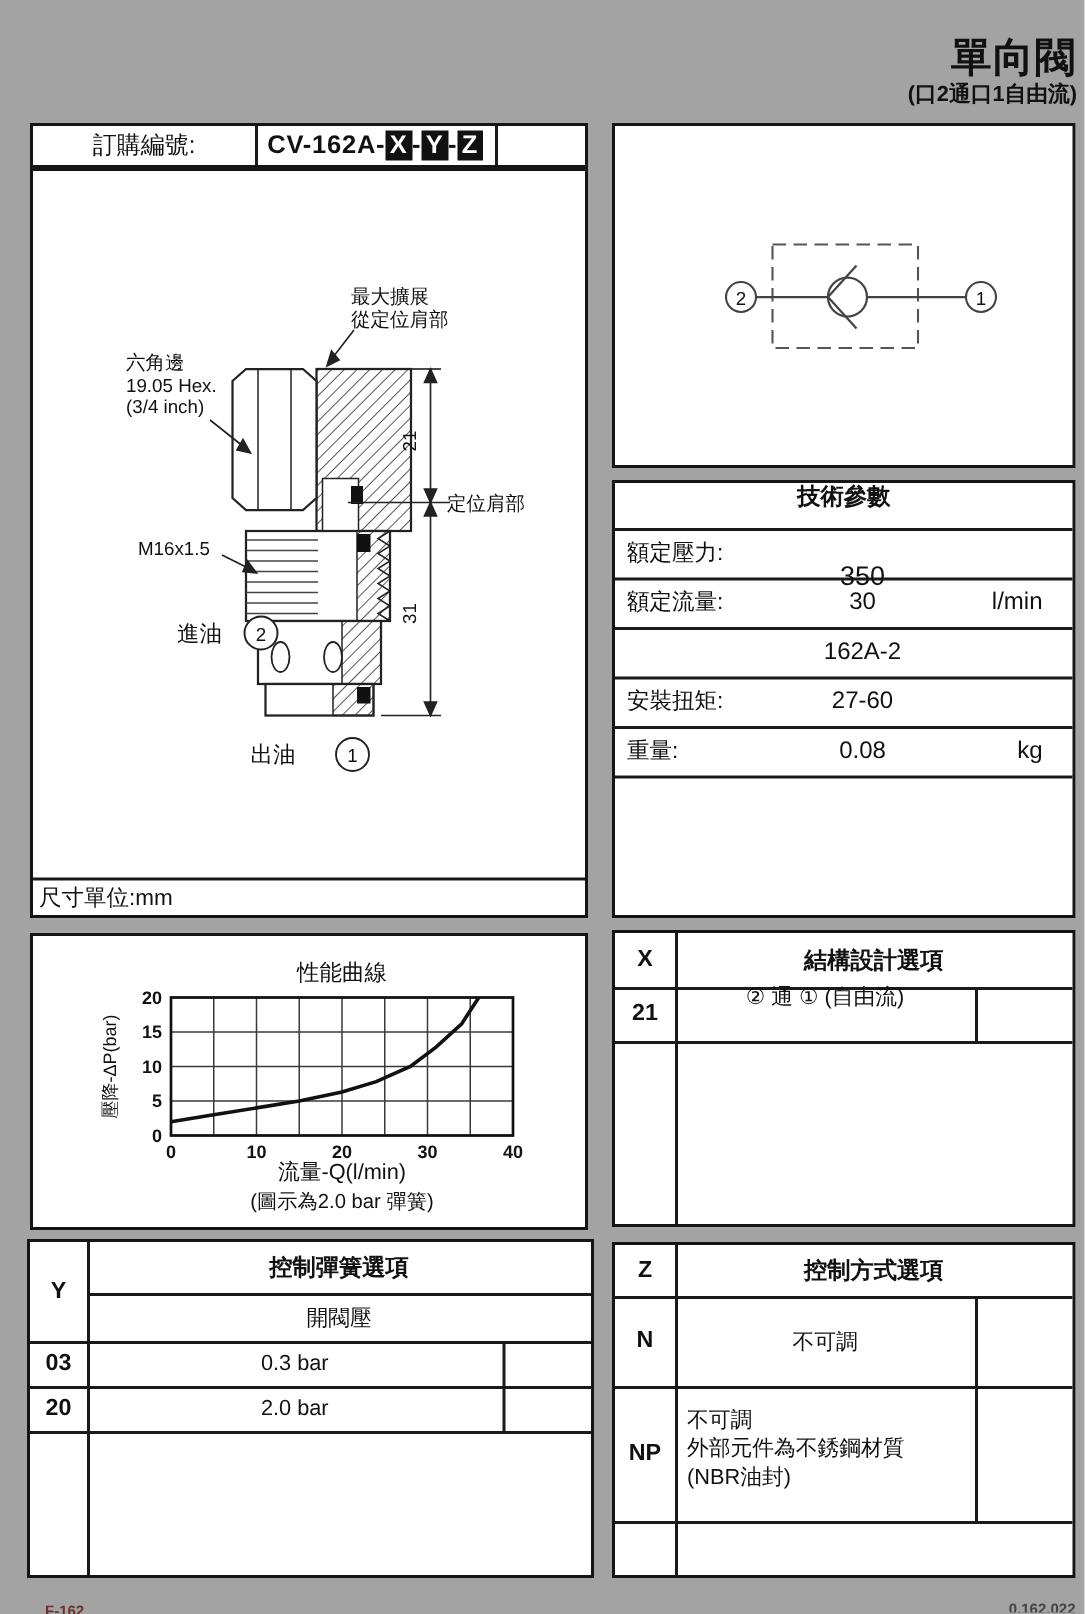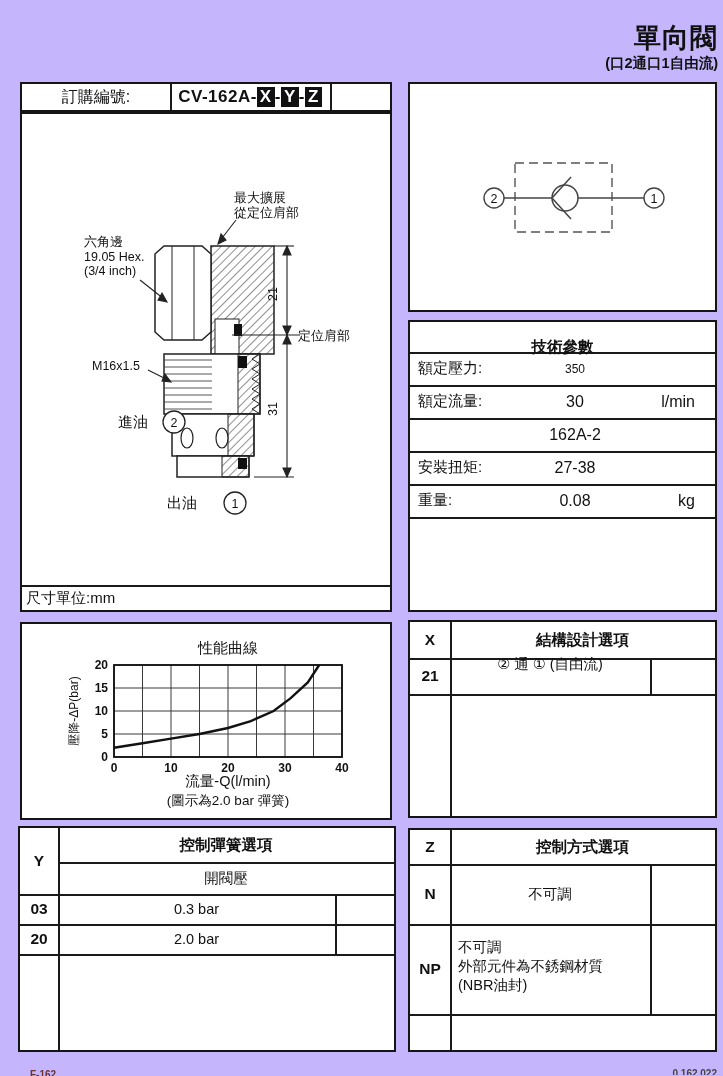--- a/index.html
+++ b/index.html
@@ -1,17 +1,17 @@
 <!DOCTYPE html>
 <html><head>
 <meta charset="utf-8">
 <style>
   html,body{margin:0;padding:0;background:#fff;}
   body{font-family:"Liberation Sans","DejaVu Sans",sans-serif;color:#111;}
-  #page{position:relative;width:723px;height:1076px;background:#c4b5fd;overflow:hidden;}
+  #page{position:relative;width:723px;height:1076px;background:#a3a3a3;overflow:hidden;}
   .abs{position:absolute;}
   .box{position:absolute;border:2px solid #151515;box-sizing:border-box;background:#fff;}
   .vline{position:absolute;width:1.5px;background:#1a1a1a;}
   .hline{position:absolute;height:1.5px;background:#1a1a1a;}
   .cell{position:absolute;display:flex;align-items:center;justify-content:center;box-sizing:border-box;text-align:center;}
   .left-al{justify-content:flex-start;}
   .right-al{justify-content:flex-end;}
   .title-blk{position:absolute;top:24px;right:5px;text-align:right;line-height:1.1;}
   .main-title{font-size:27px;font-weight:bold;letter-spacing:1px;}
   .sub-title{font-size:14.5px;font-weight:bold;margin-top:2px;}
@@ -207,34 +207,34 @@
     </svg>
   </div>
 
   <div class="box" style="left:408px;top:320px;width:309px;height:292px;">
     <div class="hline" style="left:0;top:30px;width:305px;"></div>
     <div class="hline" style="left:0;top:63px;width:305px;"></div>
     <div class="hline" style="left:0;top:96px;width:305px;"></div>
     <div class="hline" style="left:0;top:129px;width:305px;"></div>
     <div class="hline" style="left:0;top:162px;width:305px;"></div>
     <div class="hline" style="left:0;top:195px;width:305px;"></div>
-    <div class="cell hdr" style="left:0;top:16px;width:305px;height:18px;">技術參數</div>
+    <div class="cell hdr" style="left:0;top:0;width:305px;height:18px;">技術參數</div>
 
     <div class="cell body-txt left-al" style="left:8px;top:30px;width:120px;height:33px;font-size:15px;">額定壓力:</div>
-    <div class="cell" style="left:95px;top:30px;width:140px;height:33px;font-size:12px;">350</div>
+    <div class="cell" style="left:95px;top:46px;width:140px;height:33px;font-size:18px;">350</div>
 
     <div class="cell body-txt left-al" style="left:8px;top:63px;width:120px;height:33px;font-size:15px;">額定流量:</div>
     <div class="cell" style="left:95px;top:63px;width:140px;height:33px;font-size:16px;">30</div>
     <div class="cell right-al" style="left:200px;top:63px;width:95px;height:33px;font-size:16px;padding-right:10px;">l/min</div>
 
     <div class="cell" style="left:95px;top:96px;width:140px;height:33px;font-size:16px;">162A-2</div>
     <div class="cell right-al" style="left:200px;top:96px;width:95px;height:33px;font-size:16px;padding-right:10px;"></div>
 
     <div class="cell body-txt left-al" style="left:8px;top:129px;width:120px;height:33px;font-size:15px;">安裝扭矩:</div>
-    <div class="cell" style="left:95px;top:129px;width:140px;height:33px;font-size:16px;">27-38</div>
+    <div class="cell" style="left:95px;top:129px;width:140px;height:33px;font-size:16px;">27-60</div>
 
     <div class="cell body-txt left-al" style="left:8px;top:162px;width:120px;height:33px;font-size:15px;">重量:</div>
     <div class="cell" style="left:95px;top:162px;width:140px;height:33px;font-size:16px;">0.08</div>
     <div class="cell right-al" style="left:200px;top:162px;width:95px;height:33px;font-size:16px;padding-right:10px;">kg</div>
   </div>
 
   <div class="box" style="left:408px;top:620px;width:309px;height:198px;">
     <div class="vline" style="left:40px;top:0;height:194px;"></div>
     <div class="hline" style="left:0;top:36px;width:305px;"></div>
     <div class="hline" style="left:0;top:72px;width:305px;"></div>

